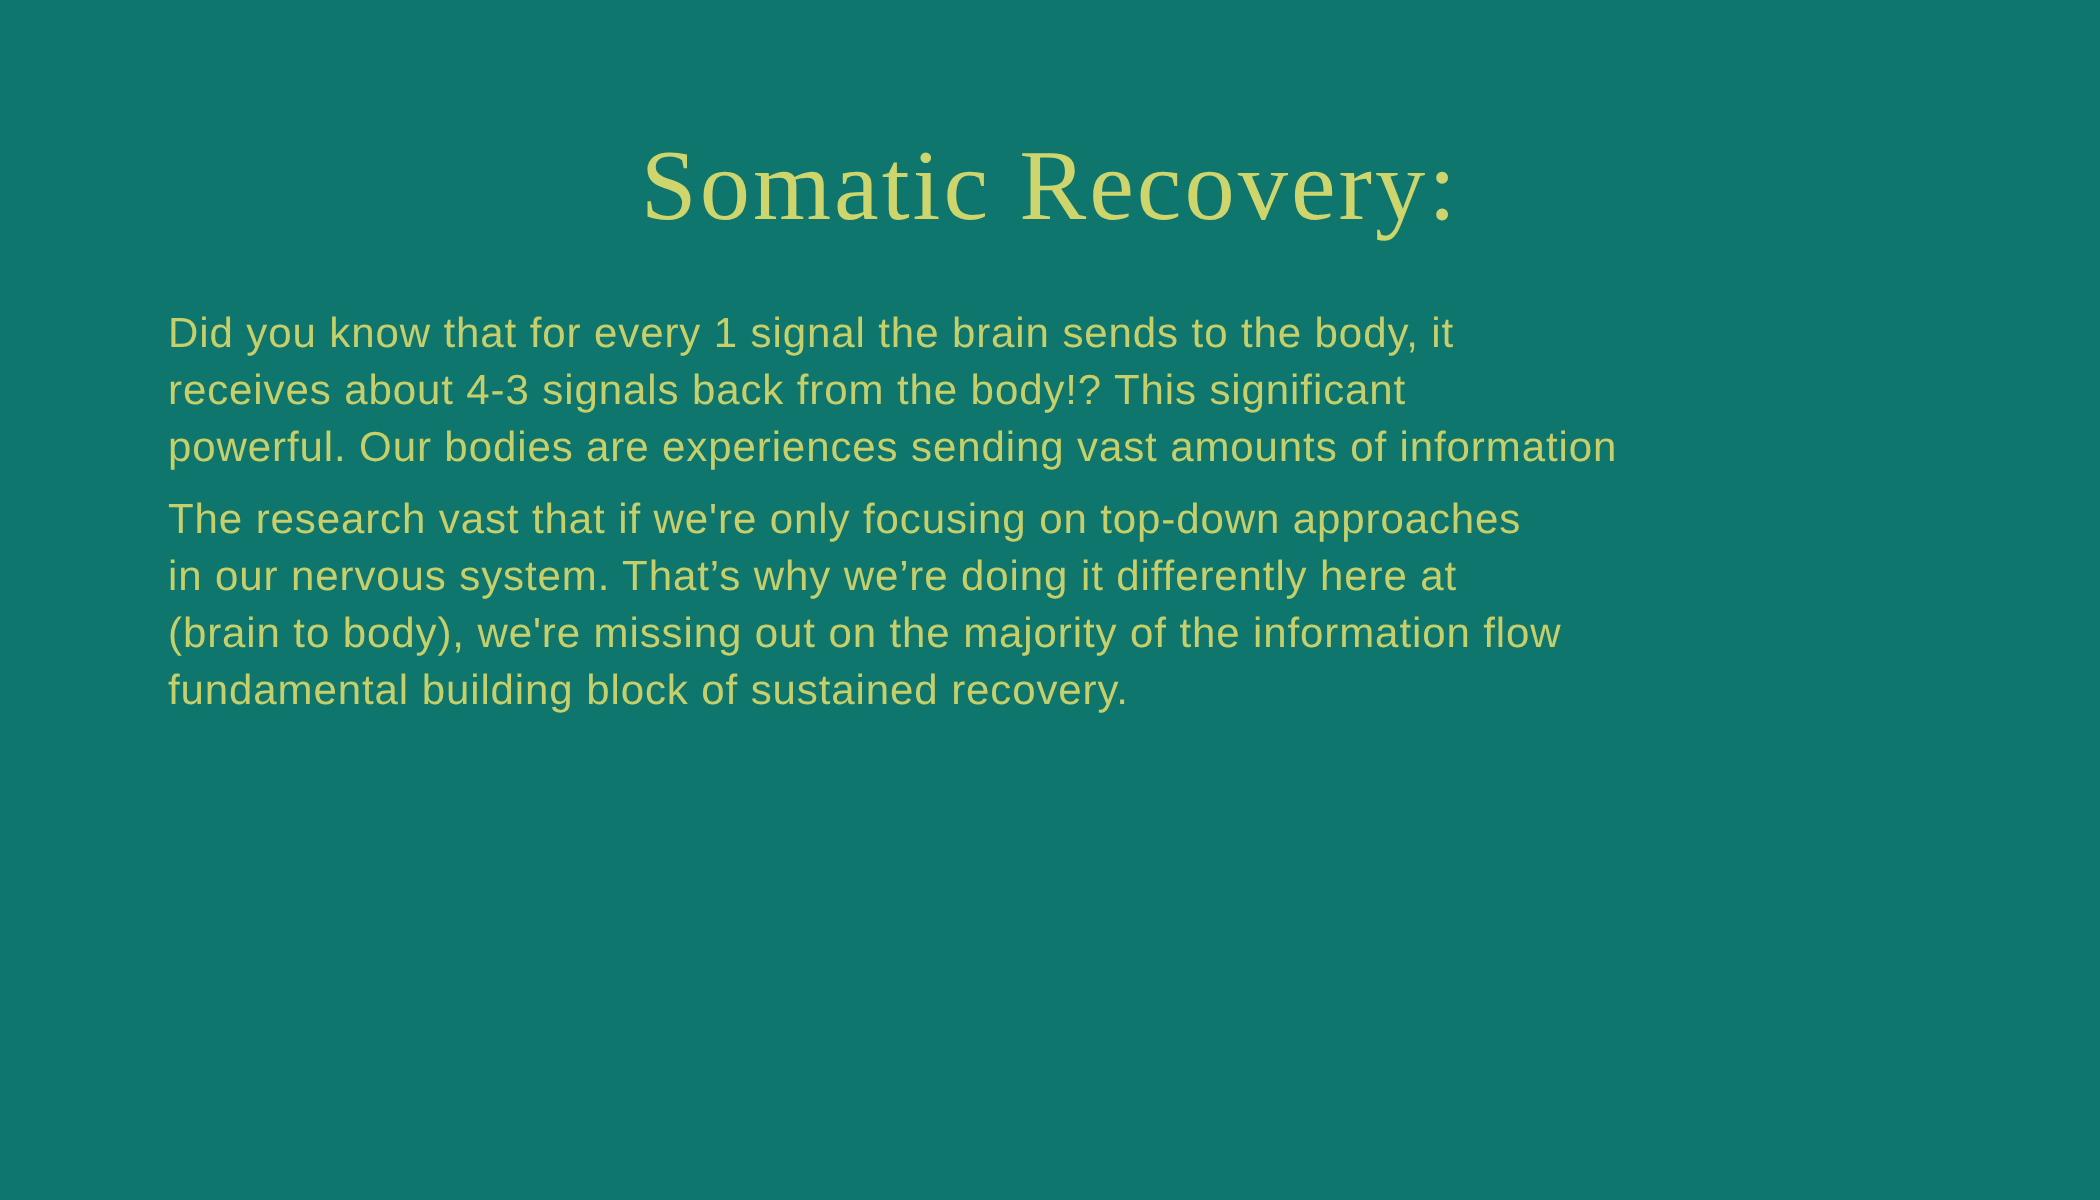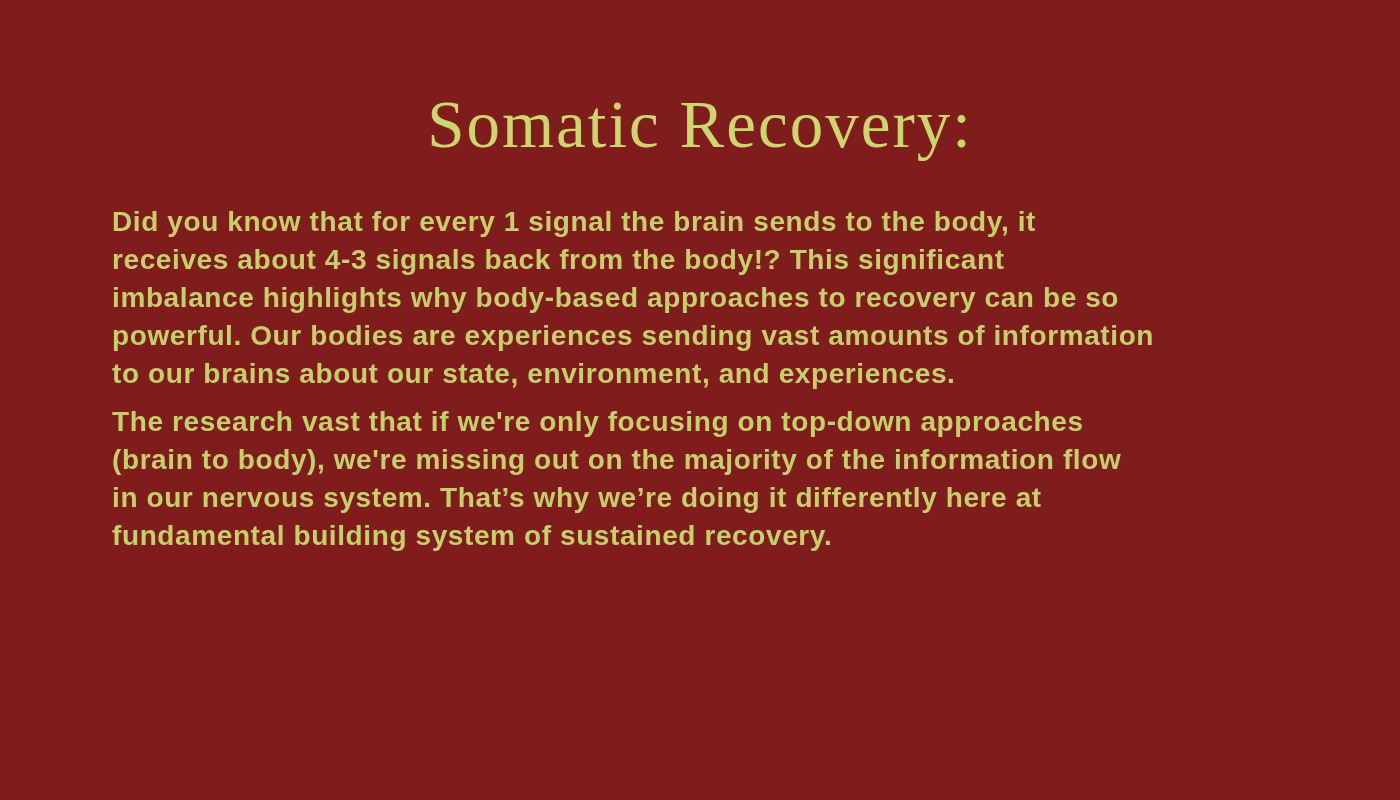--- a/index.html
+++ b/index.html
@@ -3,21 +3,21 @@
 <meta charset="utf-8">
 <style>
   html, body {
     margin: 0;
     padding: 0;
   }
   .page {
     position: relative;
     width: 1400px;
     height: 800px;
-    background: #7f1d1d;
+    background: #0f766e;
     overflow: hidden;
     box-sizing: border-box;
     padding-top: 88px;
   }
   .heading {
     margin: 0;
     text-align: center;
     color: #cdd56c;
     font-family: "Liberation Serif", serif;
     font-weight: 400;
@@ -27,21 +27,21 @@
   }
   .heading .title-line {
     display: block;
   }
   .body-copy {
     margin-top: 42px;
     margin-left: 112px;
     width: 1190px;
     color: #c6cf6a;
     font-family: "Liberation Sans", sans-serif;
-    font-weight: 700;
+    font-weight: 400;
     font-size: 28px;
     line-height: 38px;
     letter-spacing: 0.6px;
   }
   .paragraph {
     margin: 0 0 10px 0;
   }
   .text-line {
     display: block;
   }
@@ -53,27 +53,25 @@
 
   <h1 class="heading">
     <span class="title-line">Somatic Recovery:</span>
   </h1>
 
   <div class="body-copy">
 
     <p class="paragraph">
       <span class="text-line">Did you know that for every 1 signal the brain sends to the body, it</span>
       <span class="text-line">receives about 4-3 signals back from the body!? This significant</span>
-      <span class="text-line">imbalance highlights why body-based approaches to recovery can be so</span>
       <span class="text-line">powerful. Our bodies are experiences sending vast amounts of information</span>
-      <span class="text-line">to our brains about our state, environment, and experiences.</span>
     </p>
 
     <p class="paragraph">
       <span class="text-line">The research vast that if we're only focusing on top-down approaches</span>
+      <span class="text-line">in our nervous system. That’s why we’re doing it differently here at</span>
       <span class="text-line">(brain to body), we're missing out on the majority of the information flow</span>
-      <span class="text-line">in our nervous system. That’s why we’re doing it differently here at</span>
-      <span class="text-line">fundamental building system of sustained recovery.</span>
+      <span class="text-line">fundamental building block of sustained recovery.</span>
     </p>
 
   </div>
 
 </div>
 
 </body></html>

